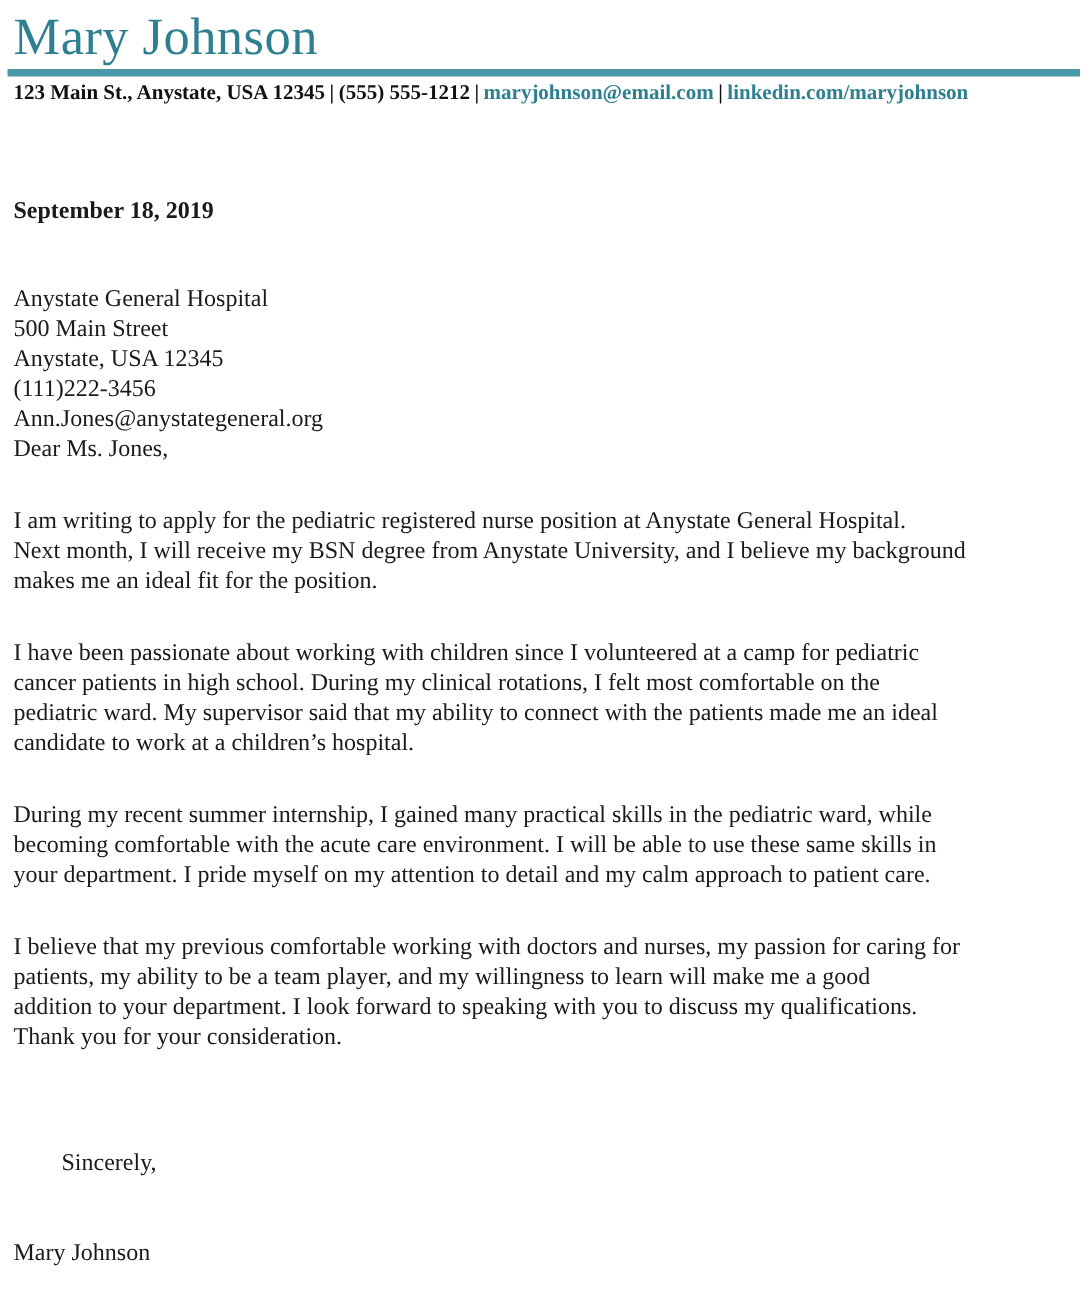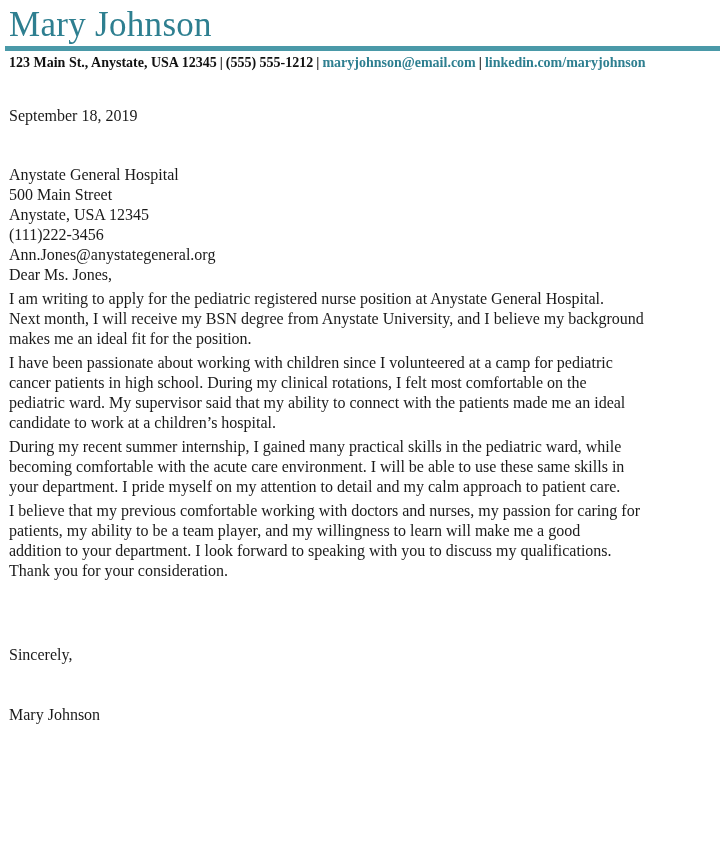--- a/index.html
+++ b/index.html
@@ -41,25 +41,25 @@
     color: #111111;
     white-space: nowrap;
   }
   .contact-line a {
     color: var(--accent_text);
     cursor: pointer;
   }
   .contact-sep { padding: 0 3px; color: #111111; }
   .letter-body { font-size: 16px; }
   .line, .single-line { line-height: 20px; white-space: nowrap; }
-  .date-line      { margin-top: 35px; }
+  .date-line      { margin-top: 60px; font-weight: bold; }
   .recipient-block{ margin-top: 39px; }
   .salutation     { }
-  .para           { margin-top: 4px; }
-  .closing        { margin-top: 64px; }
+  .para           { margin-top: 28px; }
+  .closing        { margin-top: 64px; margin-left: 32px; }
   .signature      { margin-top: 40px; }
 </style>
 </head>
 <body>
 
 <div class="page">
 
   <h1 class="name-title">Mary Johnson</h1>
 
   <div class="header-rule"></div>

